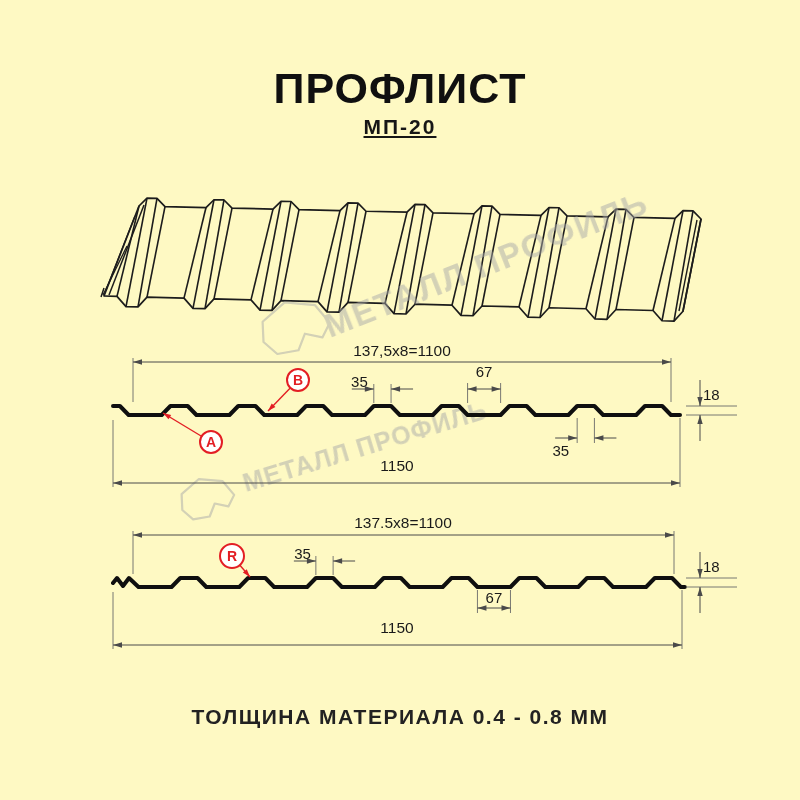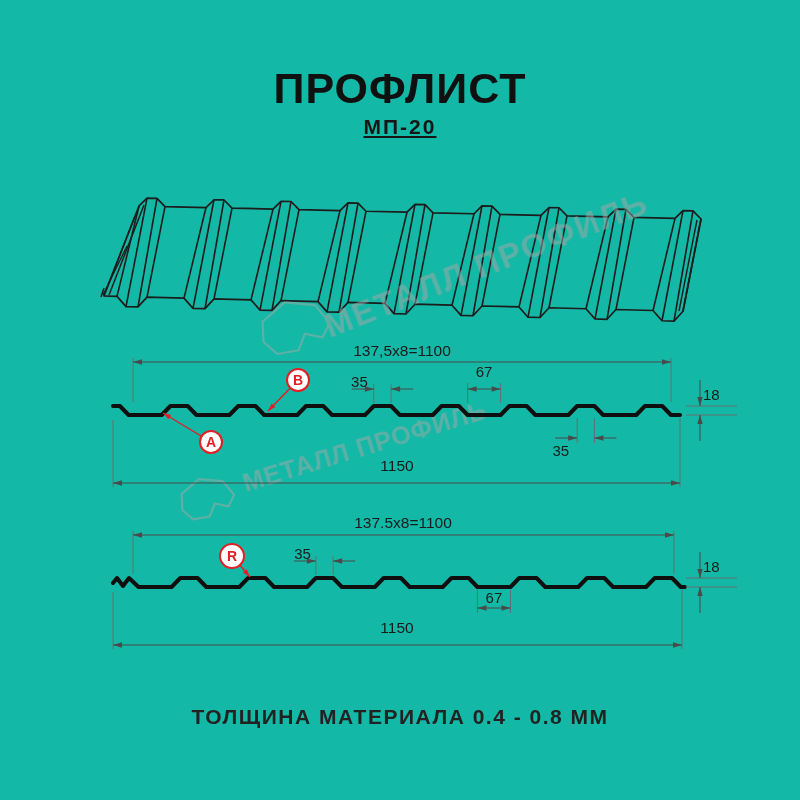--- a/index.html
+++ b/index.html
@@ -1,16 +1,16 @@
 <!DOCTYPE html>
 <html><head>
 <meta charset="utf-8">
 <style>
   html,body{margin:0;padding:0;background:#fff;}
-  #page{position:relative;width:800px;height:800px;background:#14b8a6;overflow:hidden;
+  #page{position:relative;width:800px;height:800px;background:#fef9c3;overflow:hidden;
         font-family:"Liberation Sans", sans-serif;}
   #title{position:absolute;left:0;top:64px;width:800px;text-align:center;
          font-size:43px;font-weight:800;letter-spacing:1px;color:#101010;}
   #model{position:absolute;left:0;top:115px;width:800px;text-align:center;
          font-size:21px;font-weight:600;letter-spacing:2px;color:#161616;text-decoration:underline;}
   #footer{position:absolute;left:0;top:705px;width:800px;text-align:center;
           font-size:21px;font-weight:600;letter-spacing:1.5px;color:#222;}
   #scene{position:absolute;left:0;top:0;}
   .wmtext{font-weight:700;}
 </style>

